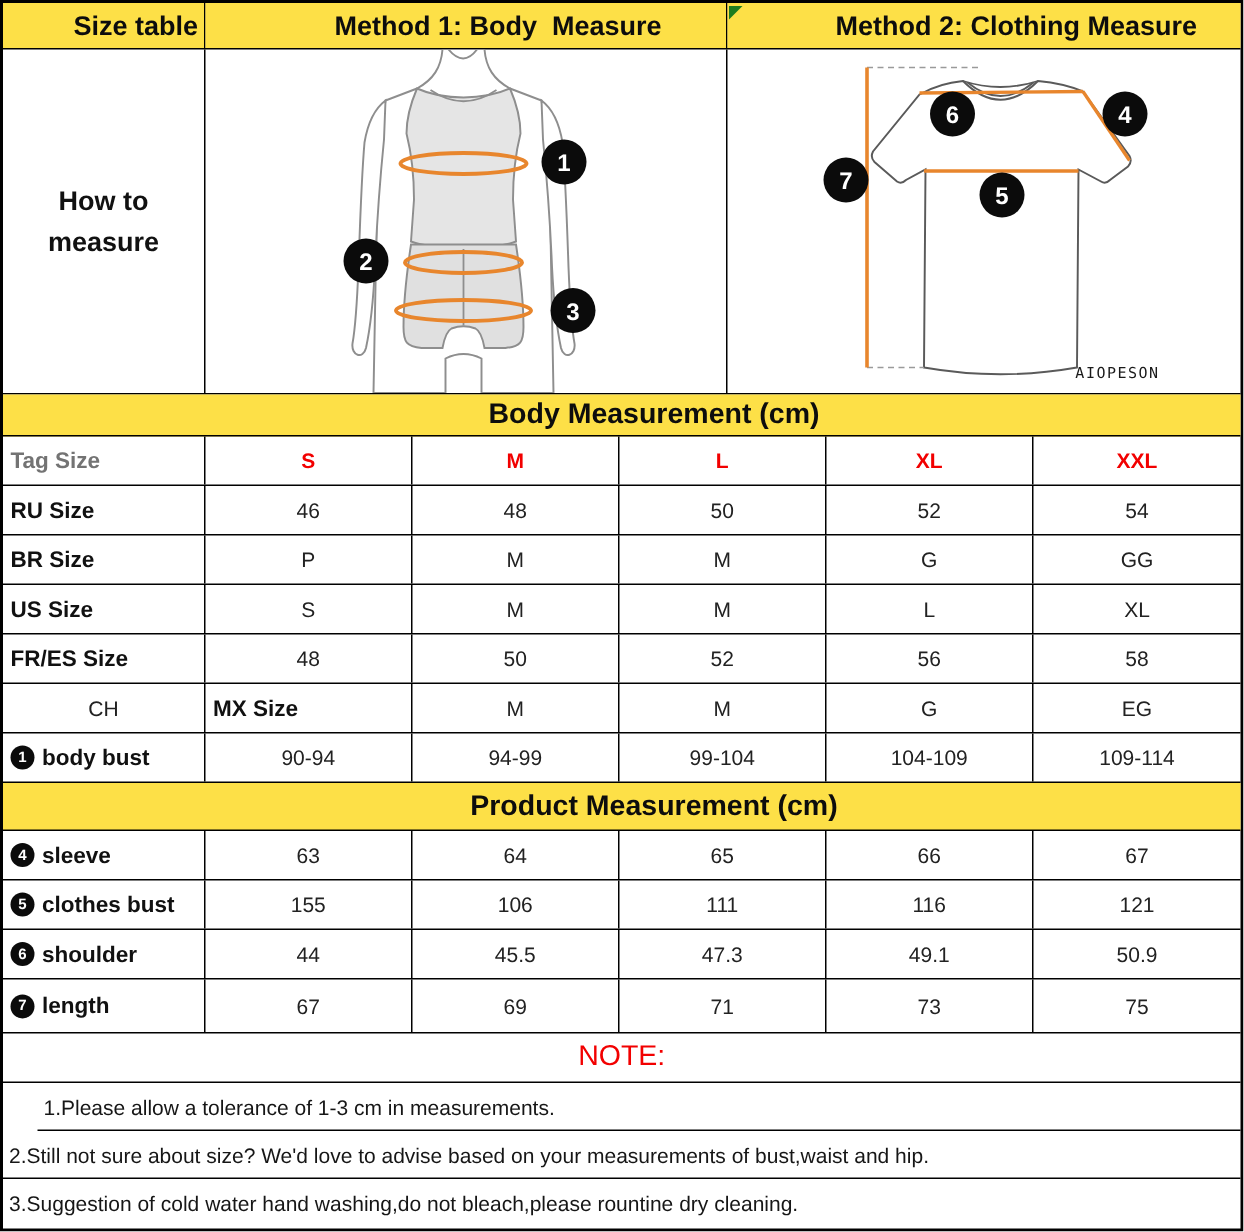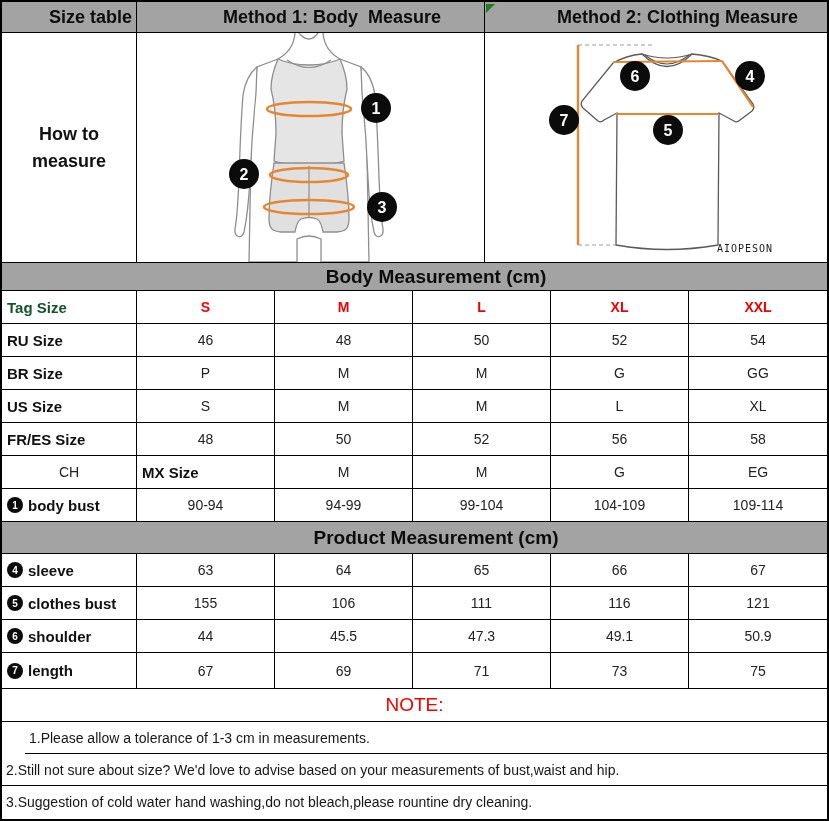--- a/index.html
+++ b/index.html
@@ -13,24 +13,24 @@
     background:#fff;
   }
   .row{display:grid;box-sizing:border-box;border-bottom:1px solid #000;}
   .row.last{border-bottom:none;}
   .cols3{grid-template-columns:135px 348px 1fr;}
   .cols6{grid-template-columns:135px repeat(5,1fr);}
   .cols1{grid-template-columns:1fr;}
   .cell{box-sizing:border-box;border-right:1px solid #000;display:flex;align-items:center;justify-content:center;overflow:hidden;}
   .cell.lastcol{border-right:none;}
   .hdr{font-weight:bold;font-size:18px;color:#0d0d0d;}
-  .grayrow{background:#a3a3a3;padding-left:43px;}
+  .grayrow{background:#fde047;padding-left:43px;}
   .sectitle{font-weight:bold;font-size:19px;color:#0d0d0d;}
   .labelcell{justify-content:flex-start;padding-left:5px;font-weight:bold;font-size:15px;gap:5px;}
-  .redtxt{color:#14532d;}
+  .redtxt{color:#737373;}
   .val{font-size:14px;color:#222;font-weight:normal;}
   .tagval{font-size:14px;font-weight:bold;color:#f20000;}
   .howto{flex-direction:column;font-weight:bold;font-size:18px;line-height:27px;text-align:center;}
   .bullet{
     display:inline-flex;align-items:center;justify-content:center;
     width:16px;height:16px;border-radius:50%;
     background:#0b0b0b;color:#fff;font-size:10px;font-weight:bold;flex:0 0 16px;
   }
   .notehdr{font-size:19px;color:#f20000;font-weight:normal;}
   .notecell{justify-content:flex-start;padding-left:4px;font-size:14px;color:#161616;}

